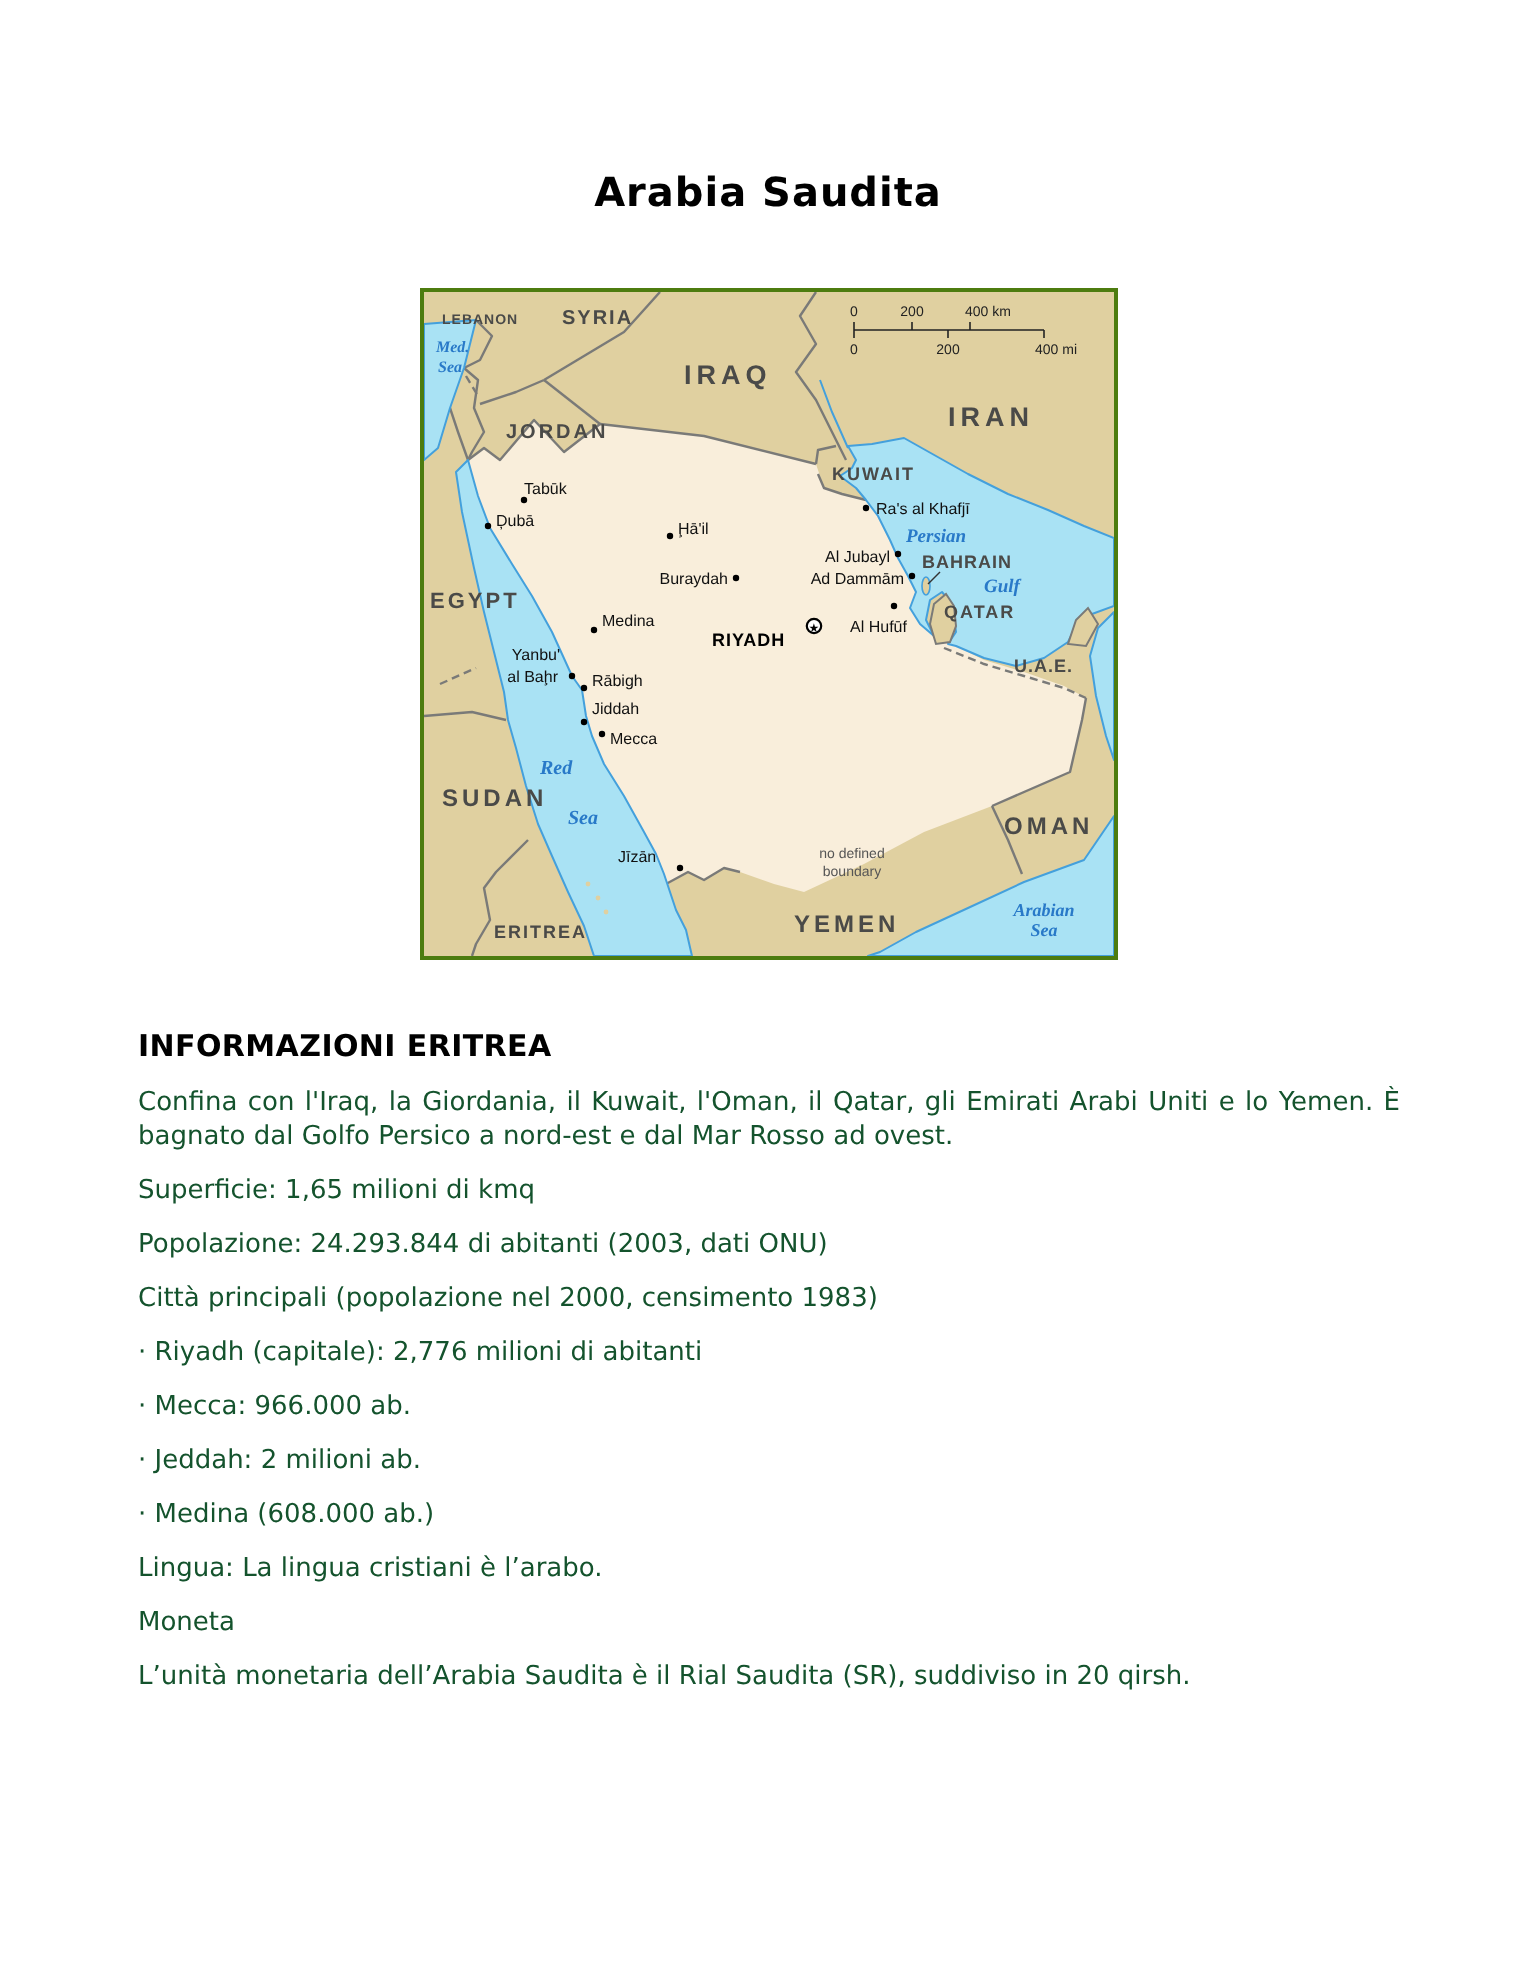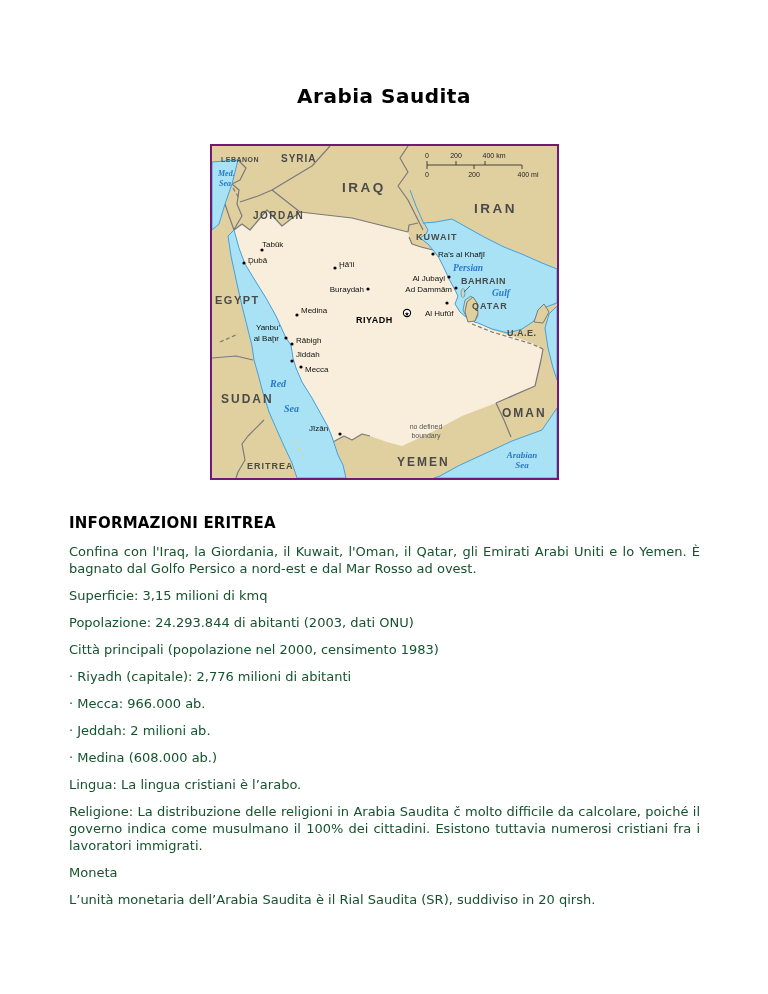--- a/index.html
+++ b/index.html
@@ -9,21 +9,21 @@
     background:#ffffff; overflow:hidden;
     font-family:"DejaVu Sans","Liberation Sans",sans-serif; color:#111;
   }
   .doc-title{
     position:absolute; top:84px; left:0; width:768px;
     text-align:center; font-size:20px; font-weight:bold; color:#000;
     letter-spacing:0.5px;
   }
   .map-frame{
     position:absolute; left:210px; top:144px; width:345px; height:332px;
-    border:2px solid #701a75; background:#e0d0a0;
+    border:2px solid #4d7c0f; background:#e0d0a0;
   }
   .map-frame svg{display:block;}
   .content{
     position:absolute; left:69px; top:514px; width:631px;
   }
   .content h2{
     font-size:15px; font-weight:bold; color:#000; margin:0 0 11px 0;
     letter-spacing:0.2px;
   }
   .content p{
@@ -168,26 +168,25 @@
       <text class="city" x="84" y="197">Rābigh</text>
       <text class="city" x="84" y="211">Jiddah</text>
       <text class="city" x="93" y="226">Mecca</text>
       <text class="city" x="97" y="285">Jīzān</text>
     </svg>
   </div>
 
   <div class="content">
     <h2>INFORMAZIONI ERITREA</h2>
     <p>Confina con l'Iraq, la Giordania, il Kuwait, l'Oman, il Qatar, gli Emirati Arabi Uniti e lo Yemen. È bagnato dal Golfo Persico a nord-est e dal Mar Rosso ad ovest.</p>
-    <p>Superficie: 3,15 milioni di kmq</p>
+    <p>Superficie: 1,65 milioni di kmq</p>
     <p>Popolazione: 24.293.844 di abitanti (2003, dati ONU)</p>
     <p>Città principali (popolazione nel 2000, censimento 1983)</p>
     <p>· Riyadh (capitale): 2,776 milioni di abitanti</p>
     <p>· Mecca: 966.000 ab.</p>
     <p>· Jeddah: 2 milioni ab.</p>
     <p>· Medina (608.000 ab.)</p>
     <p>Lingua: La lingua cristiani è l’arabo.</p>
-    <p>Religione: La distribuzione delle religioni in Arabia Saudita č molto difficile da calcolare, poiché il governo indica come musulmano il 100% dei cittadini. Esistono tuttavia numerosi cristiani fra i lavoratori immigrati.</p>
     <p>Moneta</p>
     <p>L’unità monetaria dell’Arabia Saudita è il Rial Saudita (SR), suddiviso in 20 qirsh.</p>
   </div>
 
 </div>
 
 </body></html>

